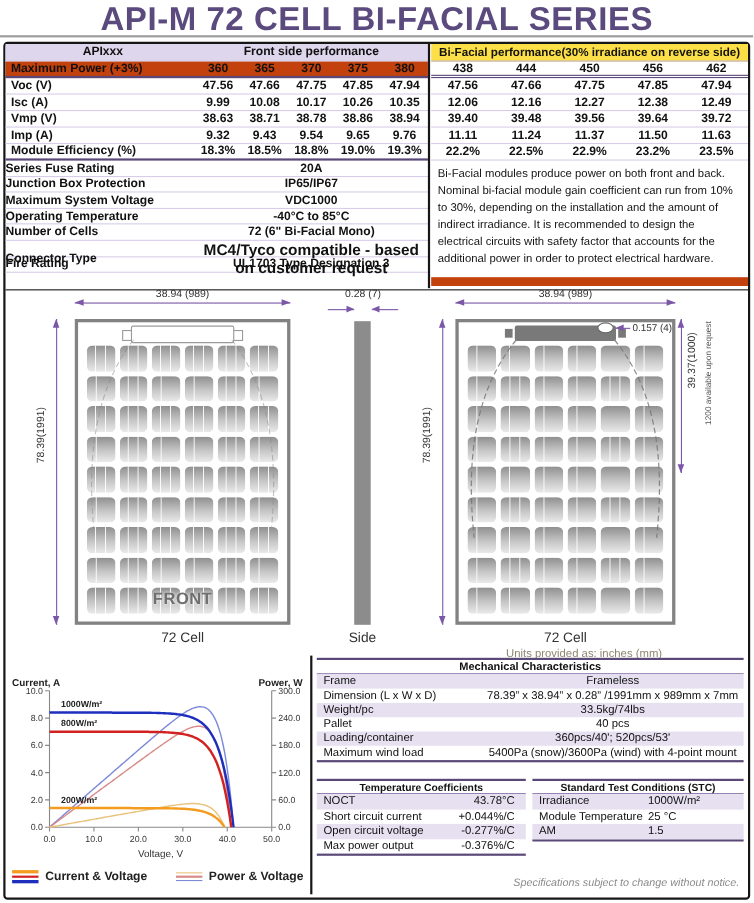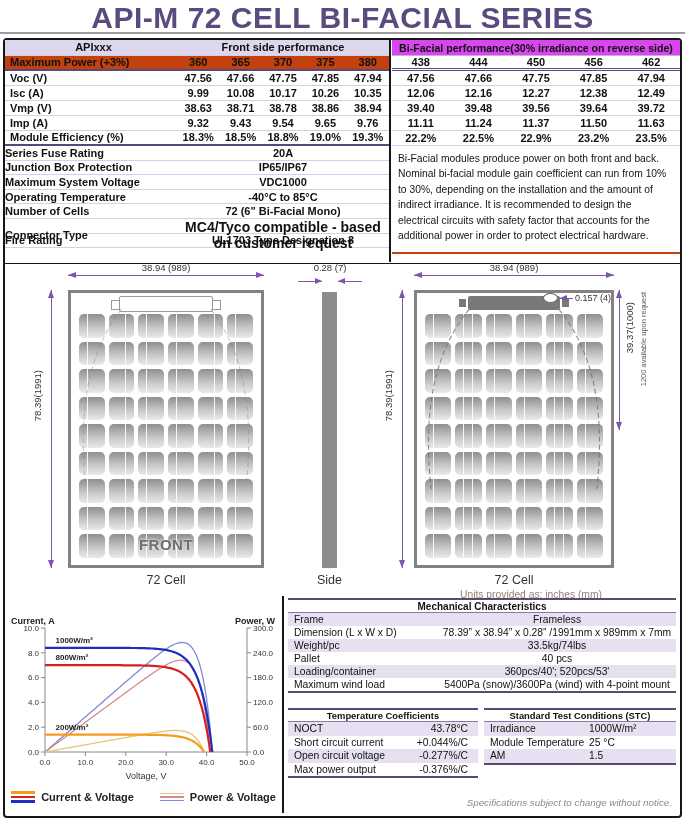--- a/index.html
+++ b/index.html
@@ -32,24 +32,24 @@
   .prow{height:15px;background:#c2410c;border-bottom:2px solid #5a4878;}
   .drow{height:15px;}
   .heavy{border-bottom:2px solid #5a4878;}
   .srow{display:grid;grid-template-columns:172px 1fr;align-items:center;height:14.6px;
         box-sizing:border-box;border-bottom:1px solid #d7cde8;font-size:11px;font-weight:bold;}
   .srow .val{text-align:center;}
   .srow .sm{font-size:14px;}
   .fnote{font-size:9.8px;color:#8e8470;padding:4px 5px 0;}
   .row2{display:grid;grid-template-columns:repeat(5,1fr);align-items:center;box-sizing:border-box;
         border-bottom:1px solid #d7cde8;font-size:11px;font-weight:bold;text-align:center;}
-  .bh{height:16px;background:#d946ef;display:flex;align-items:center;justify-content:center;
+  .bh{height:16px;background:#fde047;display:flex;align-items:center;justify-content:center;
       font-size:10.6px;font-weight:bold;box-sizing:border-box;border-bottom:1px solid #bfb2d6;}
   .b-pow{height:15px;border-bottom:3px double #5a4878;}
-  .note{font-size:10.3px;line-height:1.5;padding:5px 8px 8px 6px;border-bottom:2px solid #c2410c;color:#141414;}
+  .note{font-size:10.3px;line-height:1.5;padding:5px 8px 8px 6px;border-bottom:8px solid #c2410c;color:#141414;}
 
   
   .panel{position:absolute;box-sizing:border-box;border:3.5px solid #828282;background:#fff;}
   .cells{position:absolute;left:8px;right:8px;top:21px;bottom:7px;display:grid;
          grid-template-columns:repeat(6,1fr);grid-template-rows:repeat(9,1fr);gap:4px;z-index:1;}
   .cell{border-radius:5px;
     background-image:
       linear-gradient(90deg,rgba(255,255,255,0) 0 30%,rgba(255,255,255,.9) 30% 33%,rgba(255,255,255,0) 33% 64%,rgba(255,255,255,.9) 64% 67%,rgba(255,255,255,0) 67%),
       linear-gradient(180deg,#8f8f8f 0%,#c6c6c6 55%,#eaeaea 100%);}
   .jbox{position:absolute;top:3px;left:50%;transform:translateX(-50%);width:92px;height:14px;

